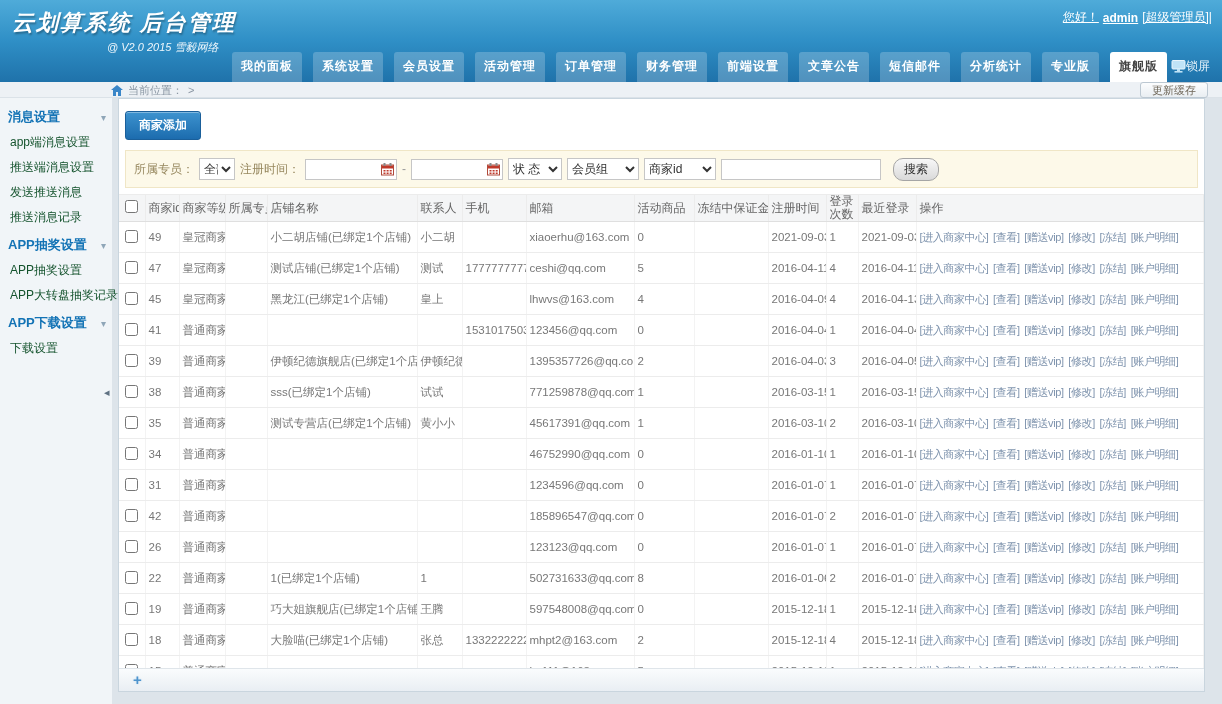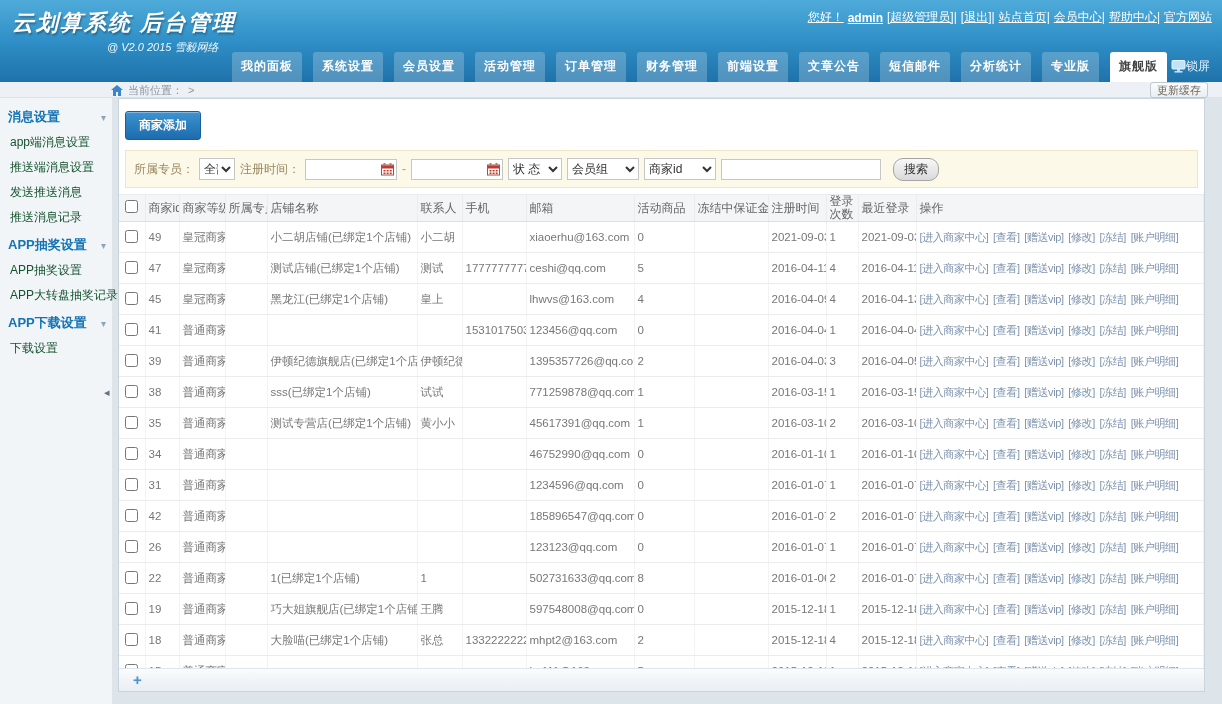--- a/index.html
+++ b/index.html
@@ -41,21 +41,21 @@
   }
   
   .breadcrumb {
     position:absolute; top:82px; left:0; width:1222px; height:16px;
     background:#edf1f5; border-bottom:1px solid #dbe2e8;
     font-size:11px; color:#8a96a3; line-height:15px;
   }
   .breadcrumb .crumb-inner { position:absolute; left:111px; top:0; display:flex; gap:5px; align-items:center; height:16px; }
   .cache-btn {
     position:absolute; right:14px; top:0px; height:16px; line-height:14px;
-    padding:0 6px; font-size:11px; color:#6e6658; cursor:pointer;
+    padding:0 11px; font-size:11px; color:#6e6658; cursor:pointer;
     border:1px solid #bcc8d2; border-radius:3px;
     background:linear-gradient(#fcfdfe,#e9eef2);
     margin-left:32px;
   }
   
   .sidebar {
     position:absolute; top:98px; left:0; width:112px; bottom:0;
     background:#f1f5f8; padding-top:4px;
   }
   .sb-head {
@@ -134,27 +134,20 @@
 
 <div class="header">
   <div class="logo">
     <div class="logo-title">云划算系统 后台管理</div>
     <div class="logo-sub">@ V2.0 2015 雪毅网络</div>
   </div>
   <div class="userbar">
     <span>您好！</span>
     <span class="uname">admin</span>
     <span>[超级管理员]|</span>
-    <span style="display:flex;gap:4px;">
-        <span class="ulink">[退出]|</span>
-        <span class="ulink">站点首页|</span>
-        <span class="ulink">会员中心|</span>
-        <span class="ulink">帮助中心|</span>
-        <span class="ulink">官方网站</span>
-      </span>
   </div>
   <div class="tabs">
       <div class="tab">我的面板</div>
       <div class="tab">系统设置</div>
       <div class="tab">会员设置</div>
       <div class="tab">活动管理</div>
       <div class="tab">订单管理</div>
       <div class="tab">财务管理</div>
       <div class="tab">前端设置</div>
       <div class="tab">文章公告</div>

